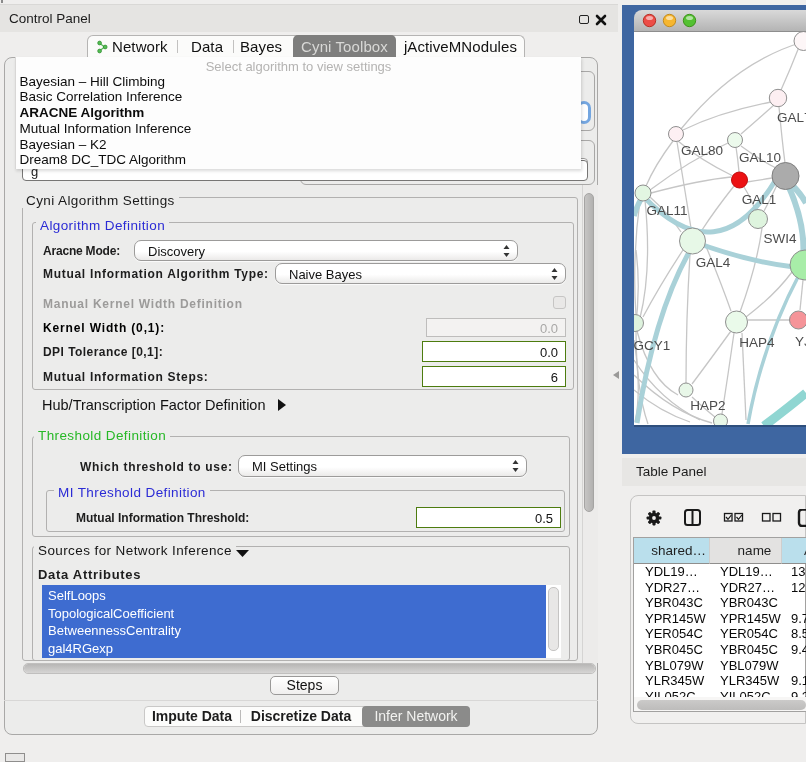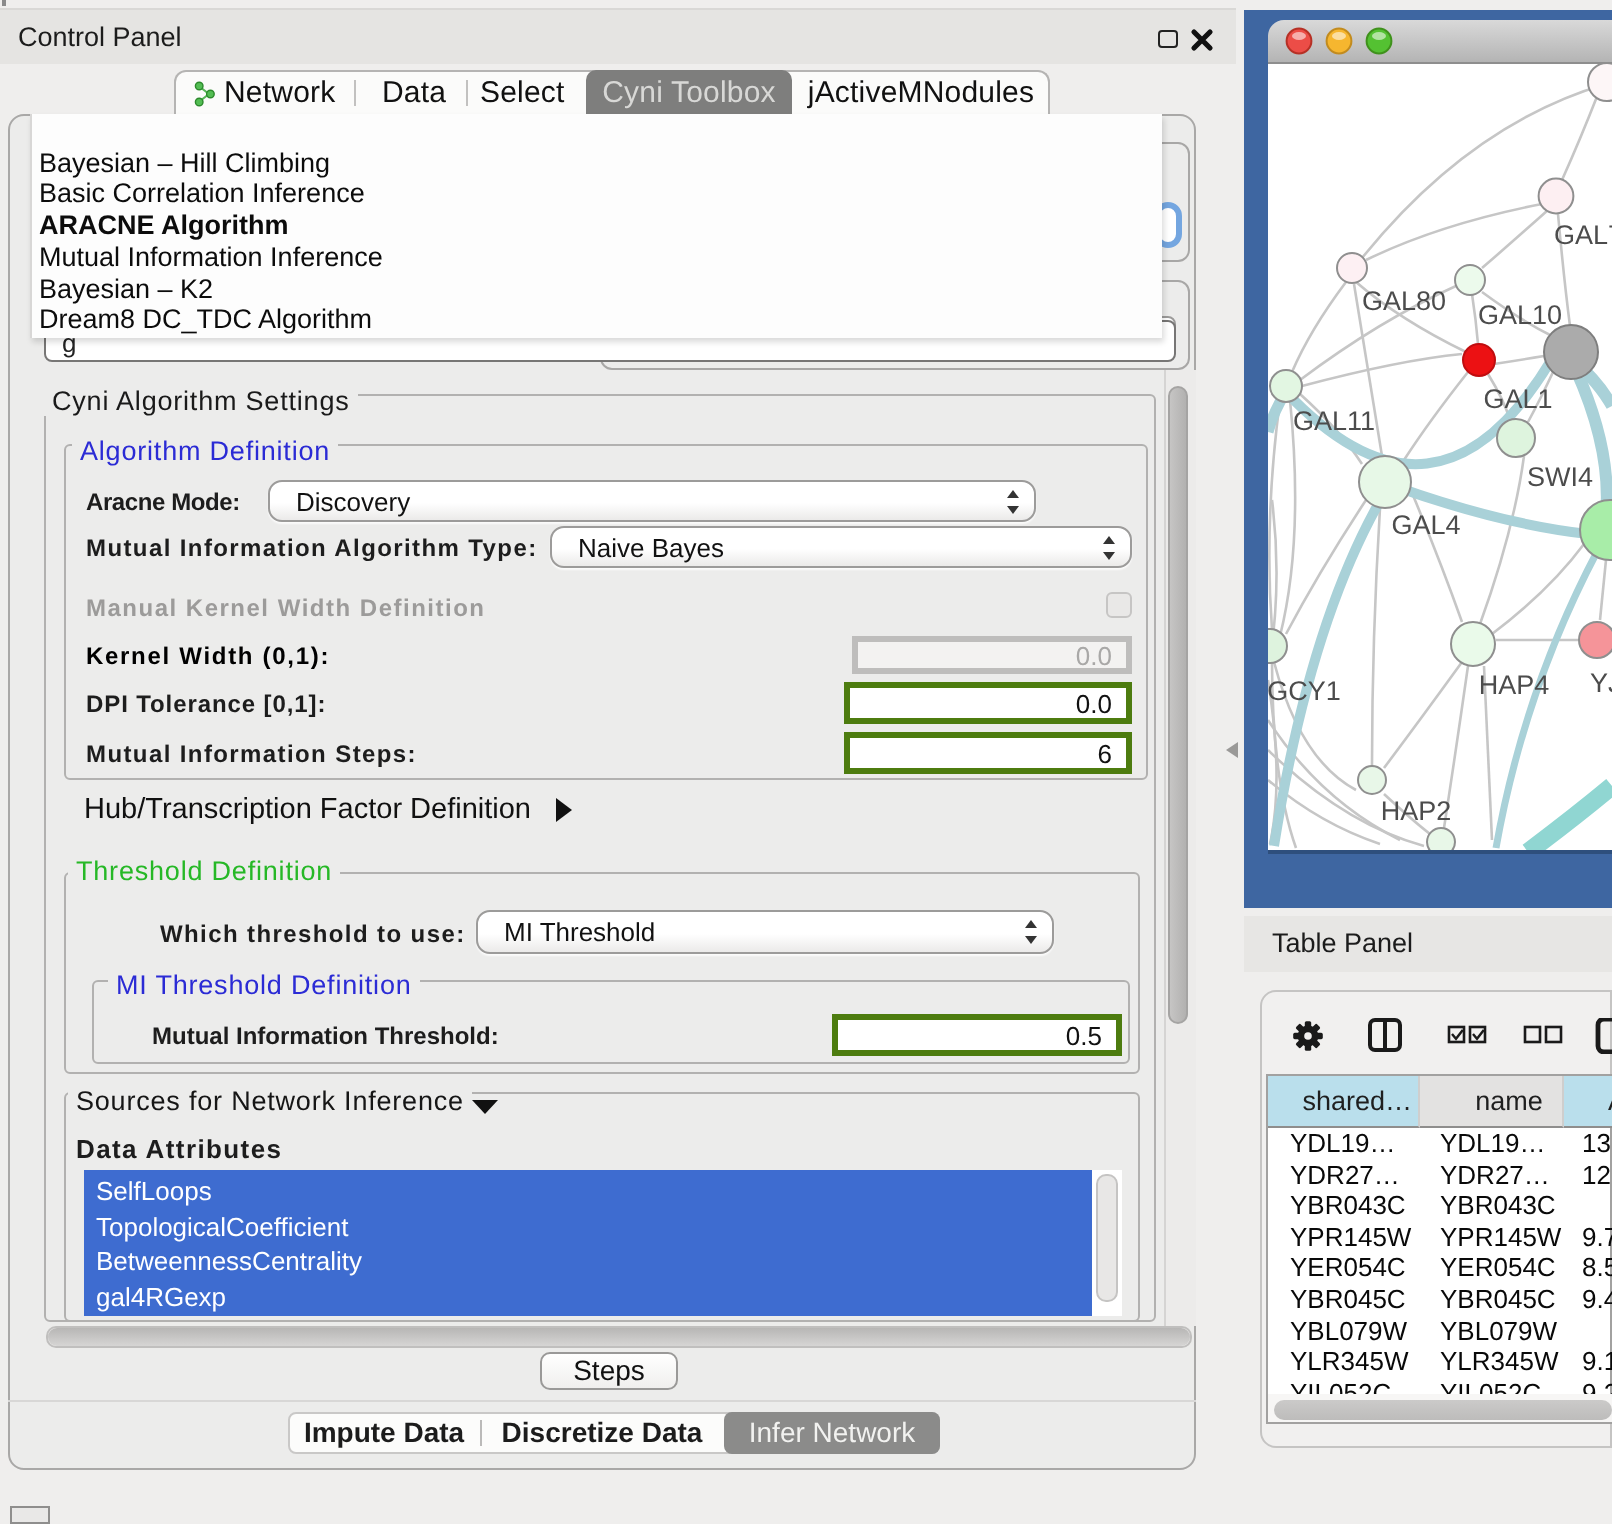--- a/index.html
+++ b/index.html
@@ -5,21 +5,21 @@
 * { margin:0; padding:0; box-sizing:border-box; }
 html,body { width:806px; height:762px; overflow:hidden; }
 body { position:relative; background:#efeeed; font-family:"Liberation Sans", sans-serif; }
 .abs { position:absolute; }
 .grp { position:absolute; border:1px solid #b2b1b0; border-radius:3px; }
 .grplab { position:absolute; background:#ececeb; padding:0 4px; font-size:13.5px; letter-spacing:0.4px; line-height:14px; white-space:nowrap; }
 .blab { position:absolute; font-weight:bold; font-size:12px; color:#1d1d1d; white-space:nowrap; }
 .tabt { position:absolute; top:35px; height:23px; line-height:23px; font-size:15px; color:#111; letter-spacing:0.1px; }
 .combo { position:absolute; background:linear-gradient(#ffffff 55%,#ebeae9); border:1px solid #9c9b9a; border-radius:7px; font-size:13px; color:#111; box-shadow:0 1px 1px rgba(255,255,255,0.8); }
 .combo .ctext { position:absolute; left:13px; top:50%; transform:translateY(-50%); white-space:nowrap; }
-.field { position:absolute; background:#fff; border:3px solid #4d7c0f; font-size:13px; color:#111; text-align:right; }
+.field { position:absolute; background:#fff; border:1px solid #4d7c0f; font-size:13px; color:#111; text-align:right; }
 .field .ftext { position:absolute; right:7px; top:50%; transform:translateY(-50%); }
 .arrows { position:absolute; right:7px; top:50%; transform:translateY(-50%); width:7px; height:12px; }
 </style>
 </head>
 <body>
 
 <div class="abs" style="left:0;top:0;width:618px;height:762px;background:#efeeed;"></div>
 <div class="abs" style="left:1px;top:0;width:2px;height:3px;background:#8a8a8a;"></div>
 <div class="abs" style="left:0;top:4px;width:618px;height:28px;background:#e5e4e2;border-top:1px solid #d9d8d6;">
   <div style="position:absolute;left:9px;top:0;line-height:27px;font-size:13.5px;color:#1c1c1c;">Control Panel</div>
@@ -38,21 +38,21 @@
   <line x1="4" y1="3.5" x2="8.5" y2="7" stroke="#57b657" stroke-width="1.1"></line>
   <line x1="4" y1="10.5" x2="8.5" y2="7" stroke="#57b657" stroke-width="1.1"></line>
   <circle cx="3.6" cy="3" r="1.9" fill="#53bd53" stroke="#2c8a2c" stroke-width="0.7"></circle>
   <circle cx="3.6" cy="11" r="1.9" fill="#53bd53" stroke="#2c8a2c" stroke-width="0.7"></circle>
   <circle cx="9.2" cy="7" r="1.9" fill="#53bd53" stroke="#2c8a2c" stroke-width="0.7"></circle>
 </svg>
 <div class="tabt" style="left:112px;">Network</div>
 <div class="abs" style="left:177px;top:40px;width:1px;height:13px;background:#c2c1c0;"></div>
 <div class="tabt" style="left:191px;">Data</div>
 <div class="abs" style="left:233px;top:40px;width:1px;height:13px;background:#c2c1c0;"></div>
-<div class="tabt" style="left:240px;">Select</div>
+<div class="tabt" style="left:240px;">Bayes</div>
 <div class="tabt" style="left:293px;width:103px;color:#d8d8d6;text-align:center;">Cyni Toolbox</div>
 <div class="tabt" style="left:396px;width:129px;text-align:center;">jActiveMNodules</div>
 
 <div class="grp" style="left:300px;top:71px;width:295px;height:60px;border-radius:6px;border-color:#a8a7a6;"></div>
 <div class="grp" style="left:300px;top:140px;width:295px;height:45px;border-radius:6px;border-color:#a8a7a6;"></div>
 <div class="abs" style="left:577px;top:101px;width:14px;height:23px;border:3px solid #74a6e0;border-radius:7px;background:#fff;"></div>
 <div class="abs" style="left:576px;top:158px;width:12px;height:19px;border:1px solid #9c9b9a;border-radius:4px;background:#fff;"></div>
 
 <div class="abs" style="left:22px;top:160px;width:566px;height:21px;border:1px solid #777675;border-radius:4px;background:#fff;font-size:13px;color:#222;">
   <span style="position:absolute;left:8px;top:3px;">g</span>
@@ -106,21 +106,21 @@
 <div class="abs" style="left:42px;top:397px;font-size:14.5px;color:#111;white-space:nowrap;">Hub/Transcription Factor Definition</div>
 <svg class="abs" style="left:277px;top:399px;" width="10" height="12" viewBox="0 0 10 12">
     <path d="M1 0 L9 6 L1 12 Z" fill="#111"></path>
   </svg>
 
 <div class="grp" style="left:32px;top:436px;width:538px;height:101px;"></div>
 <div class="grplab" style="left:34px;top:429px;color:#26b826;">Threshold Definition</div>
 
 <div class="blab" style="left:80px;top:460px;letter-spacing:0.7px;">Which threshold to use:</div>
 <div class="combo" style="left:238px;top:455px;width:289px;height:22px;">
-  <span class="ctext">MI Threshold</span>
+  <span class="ctext">MI Settings</span>
   <svg class="arrows" viewBox="0 0 7 12">
       <path d="M3.5 0 L6.5 4 L0.5 4 Z" fill="#333"></path>
       <path d="M3.5 12 L6.5 8 L0.5 8 Z" fill="#333"></path>
     </svg>
 </div>
 
 <div class="grp" style="left:46px;top:490px;width:519px;height:42px;"></div>
 <div class="grplab" style="left:54px;top:486px;color:#2b2bd5;">MI Threshold Definition</div>
 <div class="blab" style="left:76px;top:511px;">Mutual Information Threshold:</div>
 <div class="field" style="left:416px;top:507px;width:145px;height:21px;">
@@ -336,14 +336,15 @@
     <div style="position:absolute;left:158px;top:109.2px;">9.1</div>
     <div style="position:absolute;left:12px;top:124.8px;">YIL052C</div>
     <div style="position:absolute;left:87px;top:124.8px;">YIL052C</div>
     <div style="position:absolute;left:158px;top:124.8px;">9.2</div>
   </div>
 
 <div class="abs" style="left:633px;top:697px;width:173px;height:15px;background:#f7f6f5;border-left:1px solid #a2a1a0;border-bottom:1px solid #a2a1a0;"></div>
 <div class="abs" style="left:637px;top:700px;width:169px;height:10px;background:linear-gradient(#cbcac9,#bdbcbb);border-radius:5px;"></div>
 
 <div class="abs" style="left:15px;top:57px;width:566px;height:112px;background:#fdfdfd;border-left:1px solid #d8d7d6;box-shadow:1px 2px 3px rgba(0,0,0,0.15);z-index:50;">
+  <div style="position:absolute;left:0;top:2px;width:100%;text-align:center;font-size:13px;color:#b4b3b2;">Select algorithm to view settings</div>
   <div style="position:absolute;left:3.5px;top:16.5px;font-size:13.5px;color:#0c0c0c;line-height:15.8px;white-space:nowrap;">Bayesian – Hill Climbing<br>Basic Correlation Inference<br><b>ARACNE Algorithm</b><br>Mutual Information Inference<br>Bayesian – K2<br>Dream8 DC_TDC Algorithm</div>
 </div>
 
 </body></html>

